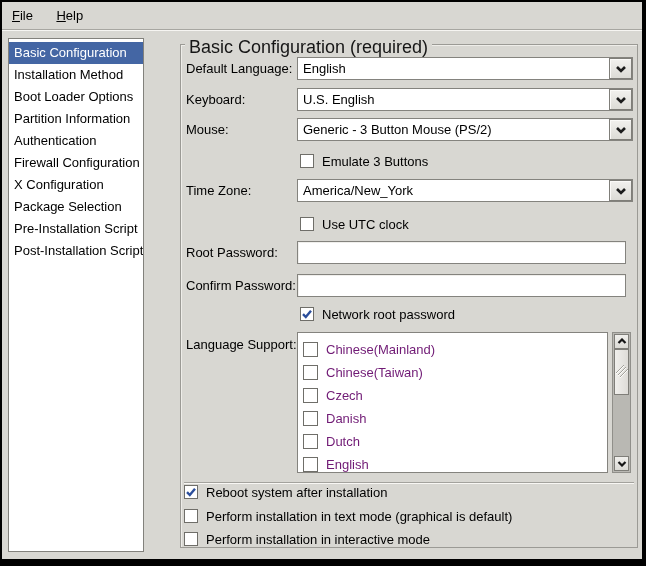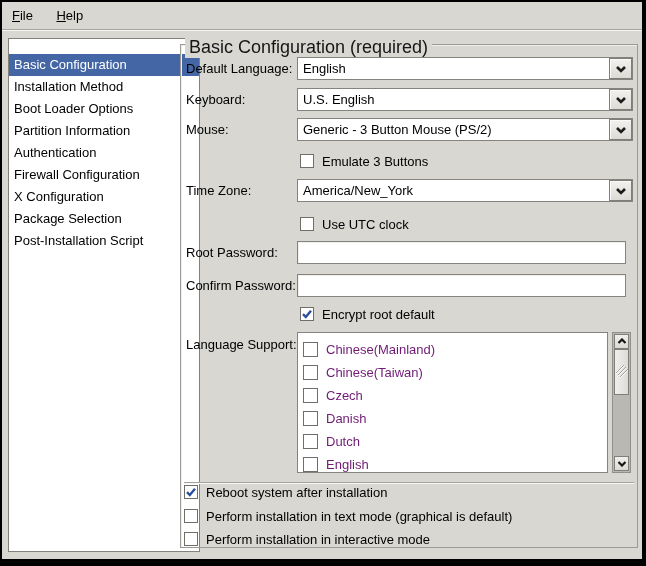--- a/index.html
+++ b/index.html
@@ -25,22 +25,22 @@
     border-bottom:1px solid #a7a6a1; box-shadow:0 1px 0 #f6f5f2;
   }
   .menu-item {
     display:inline-block; height:23px; line-height:23px; margin-top:2px; margin-left:1px;
     padding:0 9px; font-size:13px; color:#000; cursor:default;
   }
   .menu-item::first-letter { text-decoration:underline; }
 
   
   .sidebar {
-    position:absolute; left:8px; top:38px; width:192px; height:514px;
-    background:#fff; border:1px solid #82817c; padding-top:15px; overflow:hidden;
+    position:absolute; left:8px; top:38px; width:136px; height:514px;
+    background:#fff; border:1px solid #82817c; padding-top:3px; overflow:hidden;
   }
   .sidebar-item {
     height:22px; line-height:22px; padding-left:5px; font-size:13px; color:#000;
     white-space:nowrap; cursor:default;
   }
   .sidebar-item.selected { background:#4466a4; color:#fff; }
 
   
   .frame {
     position:absolute; left:180px; top:44px; width:458px; height:504px;
@@ -140,20 +140,21 @@
 
   <div class="sidebar">
       <div class="sidebar-item selected">Basic Configuration</div>
       <div class="sidebar-item">Installation Method</div>
       <div class="sidebar-item">Boot Loader Options</div>
       <div class="sidebar-item">Partition Information</div>
       <div class="sidebar-item">Authentication</div>
       <div class="sidebar-item">Firewall Configuration</div>
       <div class="sidebar-item">X Configuration</div>
       <div class="sidebar-item">Package Selection</div>
+      <div class="sidebar-item">Pre-Installation Script</div>
       <div class="sidebar-item">Post-Installation Script</div>
     </div>
 
   <div class="frame">
     <span class="frame-title">Basic Configuration (required)</span>
 
     <span class="flabel" style="top:12px">Default Language:</span>
     <div class="combo" style="top:12px">
       <span class="combo-value">English</span>
       <span class="combo-btn">
@@ -208,21 +209,21 @@
 
     <span class="flabel" style="top:229px">Confirm Password:</span>
     <input class="tinput" style="top: 229px;" type="text">
 
     <div class="checkbox-row checked" style="left:119px; top:261px">
       <span class="cbox">
           <svg width="12" height="12" viewBox="0 0 12 12">
             <path d="M2 6.2 L4.8 9 L10 2.8" fill="none" stroke="#2c4f9c" stroke-width="2.4"></path>
           </svg>
         </span>
-      <span class="cb-label">Encrypt root default</span>
+      <span class="cb-label">Network root password</span>
     </div>
 
     <span class="flabel" style="top:288px">Language Support:</span>
     <div class="langlist">
         <div class="lang-row">
           <span class="cbox"></span>
           <span class="lang-label">Chinese(Mainland)</span>
         </div>
         <div class="lang-row">
           <span class="cbox"></span>

